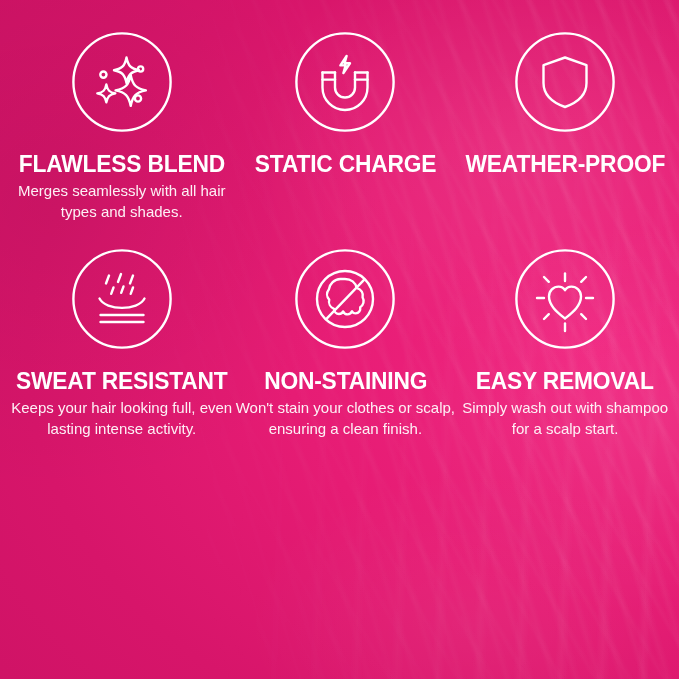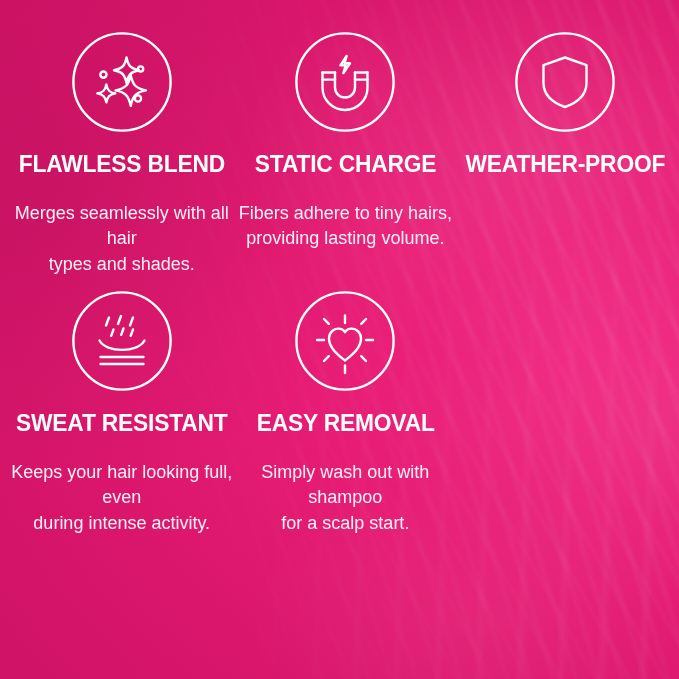--- a/index.html
+++ b/index.html
@@ -100,25 +100,25 @@
     font-family: "Liberation Sans", sans-serif;
     font-weight: 700;
     font-size: 24.5px;
     letter-spacing: -0.2px;
     line-height: 1;
     transform: scaleX(0.93);
     white-space: nowrap;
   }
 
   .feature-desc {
-    margin-top: 24px;
+    margin-top: 3px;
     color: #fdf0f5;
     font-family: "Liberation Sans", sans-serif;
     font-weight: 400;
-    font-size: 18px;
+    font-size: 15px;
     line-height: 1.42;
     max-width: 250px;
     white-space: pre-line;
   }
 </style>
 </head>
 <body>
 
 <div id="page">
 
@@ -153,22 +153,20 @@
           <path d="M27.5 40.5 V55.5 a22.5 22.5 0 0 0 45 0 V40.5"></path>
           <path d="M40.0 40.5 V55.5 a10.0 10.0 0 0 0 20 0 V40.5"></path>
           <path d="M27.5 40.5 H40.0"></path>
           <path d="M60.0 40.5 H72.5"></path>
           <path d="M27.5 47.6 H40.0"></path>
           <path d="M60.0 47.6 H72.5"></path>
           <path d="M51.6 24.0 L45.4 33.4 H50.6 L48.4 41.0 L55.0 31.3 H49.6 Z"></path>
         </svg>
       </span>
       <div class="feature-title">STATIC CHARGE</div>
-      <div class="feature-desc">Fibers adhere to tiny hairs,
-providing lasting volume.</div>
     </div>
 
     <div class="feature">
       <span class="icon-ring">
         <svg viewBox="0 0 100 100" width="100" height="100" fill="none" stroke="#ffffff" stroke-width="2.4" stroke-linecap="round" stroke-linejoin="round">
           <circle cx="50" cy="50" r="48.6"></circle>
           <path d="M50 25.5 L71.5 33.2 V51.0 C71.5 62.8 62.4 70.6 50 75.0 C37.6 70.6 28.5 62.8 28.5 51.0 V33.2 Z"></path>
         </svg>
       </span>
       <div class="feature-title">WEATHER-PROOF</div>
@@ -184,23 +182,48 @@
           <path d="M41.5 38.5 L39.2 44.8"></path>
           <path d="M51.5 37.5 L49.2 43.8"></path>
           <path d="M61.0 38.5 L58.7 44.8"></path>
           <path d="M27.5 49.5 C34.0 62.0 66.0 62.0 72.5 49.5"></path>
           <path d="M28.5 66.0 H71.5"></path>
           <path d="M28.5 73.0 H71.5"></path>
         </svg>
       </span>
       <div class="feature-title">SWEAT RESISTANT</div>
       <div class="feature-desc">Keeps your hair looking full, even
-during intense activity.</div>
-    </div>
-
+lasting intense activity.</div>
+    </div>
+
+    <div class="feature">
+      <span class="icon-ring">
+        <svg viewBox="0 0 100 100" width="100" height="100" fill="none" stroke="#ffffff" stroke-width="2.4" stroke-linecap="round" stroke-linejoin="round">
+          <circle cx="50" cy="50" r="48.6"></circle>
+          <circle cx="50" cy="50" r="28.0"></circle>
+          <path d="M31.2 70.2 L69.0 30.8"></path>
+          <path d="M50.0 30.0
+                   C56.0 30.0 60.5 33.6 61.6 38.8
+                   C66.4 40.4 68.6 44.2 67.6 48.4
+                   C69.6 51.8 68.6 56.0 65.2 58.2
+                   C65.8 61.6 63.8 64.4 60.6 64.4
+                   C59.0 64.4 57.8 63.6 57.0 62.3
+                   C56.2 64.2 54.6 65.4 52.6 65.4
+                   C50.6 65.4 49.0 64.2 48.2 62.4
+                   C47.3 64.0 45.8 65.0 44.0 65.0
+                   C41.2 65.0 39.0 62.8 39.0 59.8
+                   C35.2 58.2 33.2 54.4 34.2 50.6
+                   C31.6 47.8 31.4 43.6 33.8 40.6
+                   C34.6 35.0 39.4 30.0 45.4 30.0 Z"></path>
+        </svg>
+      </span>
+      <div class="feature-title">NON-STAINING</div>
+      <div class="feature-desc">Won't stain your clothes or scalp,
+ensuring a clean finish.</div>
+    </div>
 
     <div class="feature">
       <span class="icon-ring">
         <svg viewBox="0 0 100 100" width="100" height="100" fill="none" stroke="#ffffff" stroke-width="2.4" stroke-linecap="round" stroke-linejoin="round">
           <circle cx="50" cy="50" r="48.6"></circle>
           <path d="M50 69.5
                    C43.0 63.8 34.0 57.0 34.0 47.6
                    C34.0 41.8 38.4 37.6 43.6 37.6
                    C46.6 37.6 48.8 39.2 50 41.2
                    C51.2 39.2 53.4 37.6 56.4 37.6

